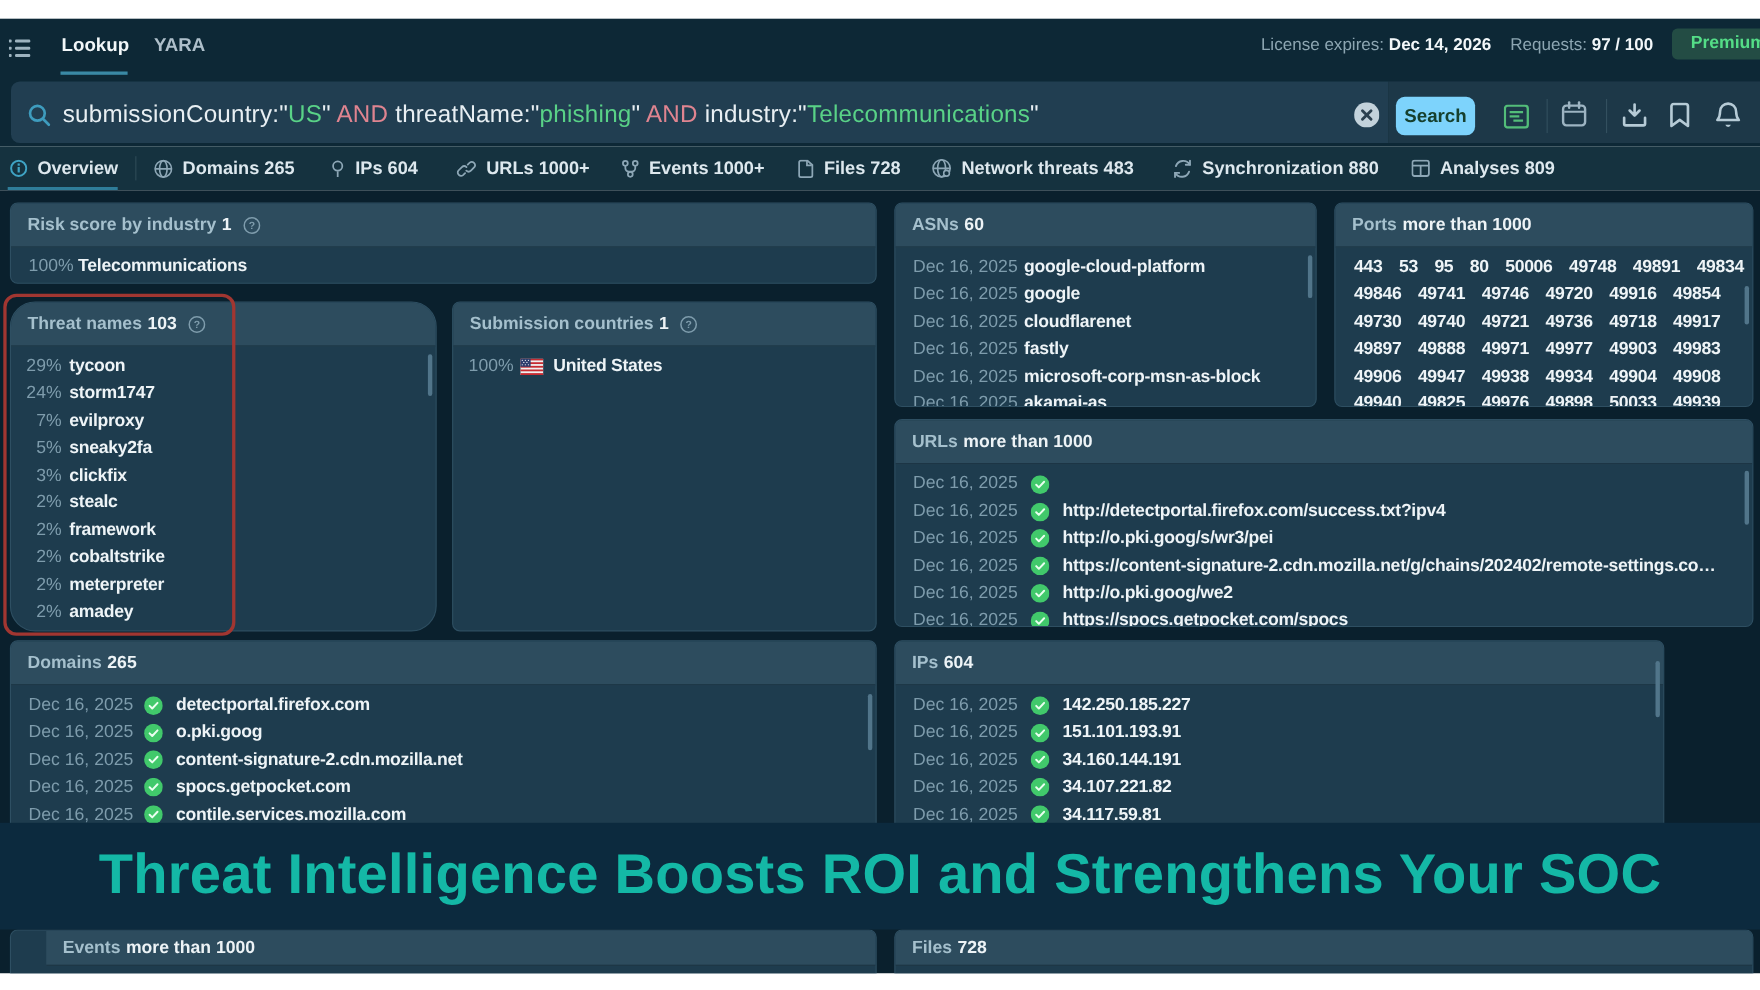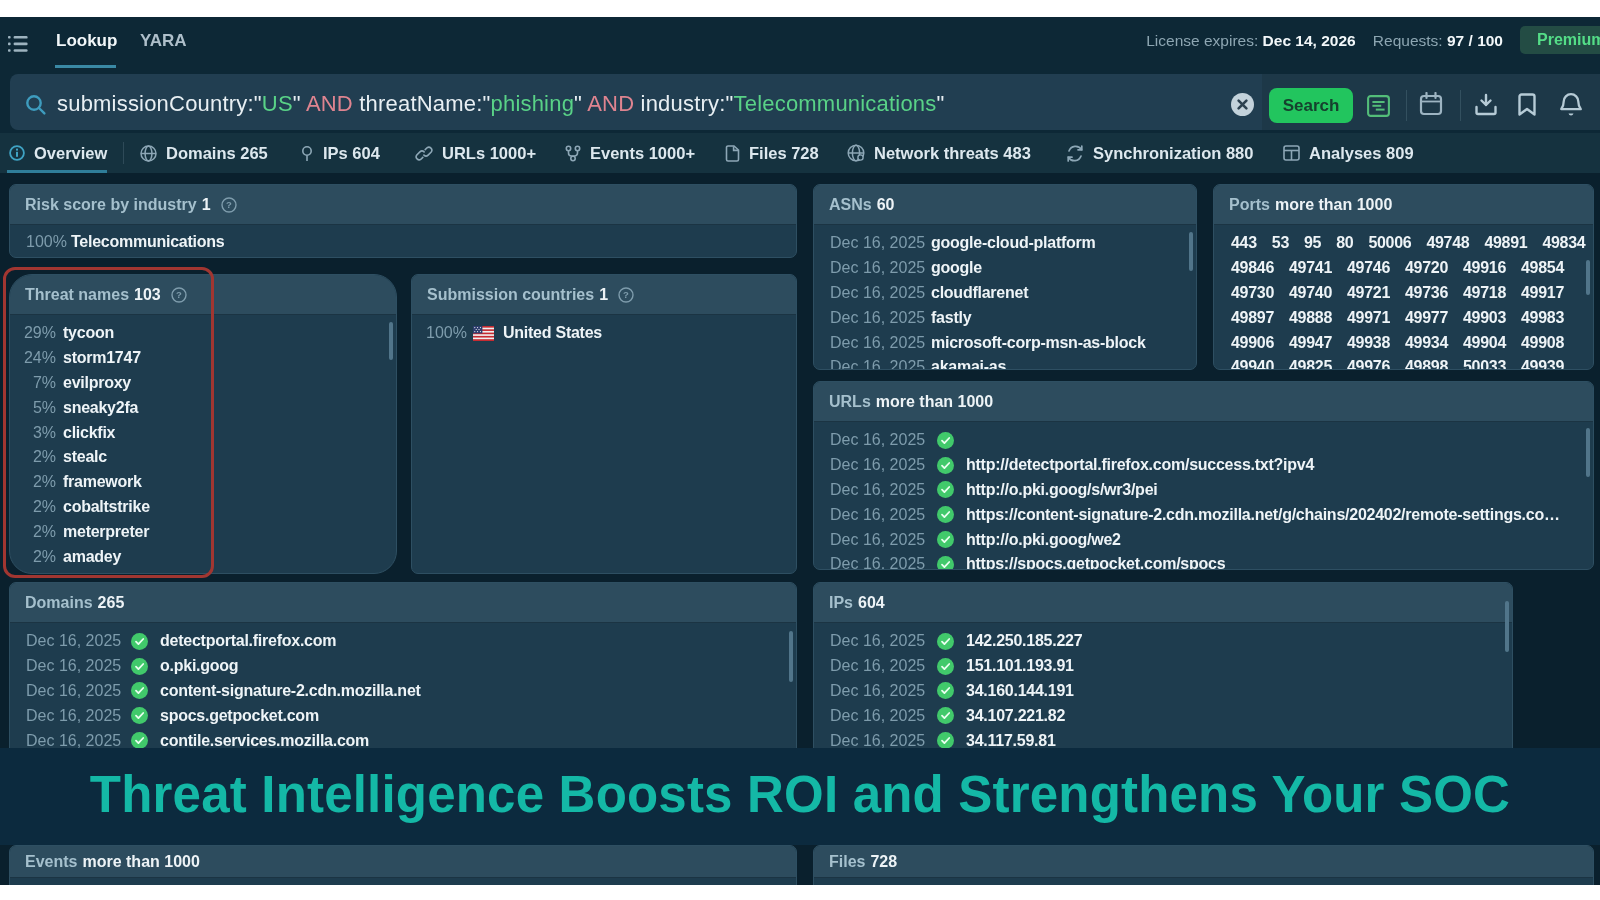--- a/index.html
+++ b/index.html
@@ -25,21 +25,21 @@
 #lic { top:15px; right:97px; font-size:15.5px; color:#8da6b2; white-space:nowrap; }
 #lic b { color:#f2f7f9; }
 #premium { left:1520px; top:9px; width:88px; height:28px; background:#234c44; border-radius:5px 0 0 5px; color:#54dd87; font-weight:bold; font-size:16px; line-height:28px; padding-left:17px; }
 
 
 #searchbox { left:10px; top:0px; width:1252px; height:56px; background:#213e51; border-radius:8px 0 0 8px; }
 #ctrlbox { left:1262px; top:0px; width:338px; height:56px; background:#1d3848; }
 #query { left:57px; top:17px; font-size:22px; color:#e8eff3; white-space:nowrap; letter-spacing:0.2px; }
 #query .g { color:#59d287; }
 #query .r { color:#df8490; }
-#btn-search { left:1269px; top:14px; width:84px; height:35px; background:#22c55e; border-radius:8px; color:#16402e; font-weight:bold; font-size:17px; text-align:center; line-height:35px; }
+#btn-search { left:1269px; top:14px; width:72px; height:35px; background:#7dd3fc; border-radius:8px; color:#16402e; font-weight:bold; font-size:17px; text-align:center; line-height:35px; }
 .vdiv { top:16px; width:1px; height:31px; background:#33505f; }
 
 
 .tab { top:0; height:40px; display:flex; align-items:center; gap:9px; color:#dde8ee; font-weight:bold; font-size:16.5px; white-space:nowrap; }
 .tab svg { flex:none; }
 #tab-underline { left:7px; top:37px; width:100px; height:3px; background:#2f7d99; }
 .tdiv { left:123px; top:9px; width:1px; height:22px; background:#2e4a58; }
 
 
 .panel { background:#1e3c4e; border:1px solid #2e4f62; border-radius:7px; overflow:hidden; }
@@ -589,21 +589,21 @@
             <circle cx="8.5" cy="8.5" r="8.5" fill="#41c96b"></circle>
             <path d="M5 8.7 l2.4 2.4 L12.2 6" stroke="#e9fff0" stroke-width="1.8" fill="none" stroke-linecap="round" stroke-linejoin="round"></path>
           </svg>
           <span class="vw">34.117.59.81</span>
         </div>
     </div>
     <div class="thumb" style="right:3px;top:18px;height:51px;"></div>
   </div>
 
   <div class="abs panel" style="left:9px;top:845px;width:788px;height:55px;">
-    <div class="phd" style="height:32px;">
+    <div class="phd" style="height:32px;margin-left:32px;">
         <span>Events</span>
         <span class="sp"></span>
         <b>more than 1000</b>
       </div>
   </div>
 
   <div class="abs panel" style="left:813px;top:845px;width:781px;height:55px;">
     <div class="phd" style="height:32px;">
         <span>Files</span>
         <span class="sp"></span>

